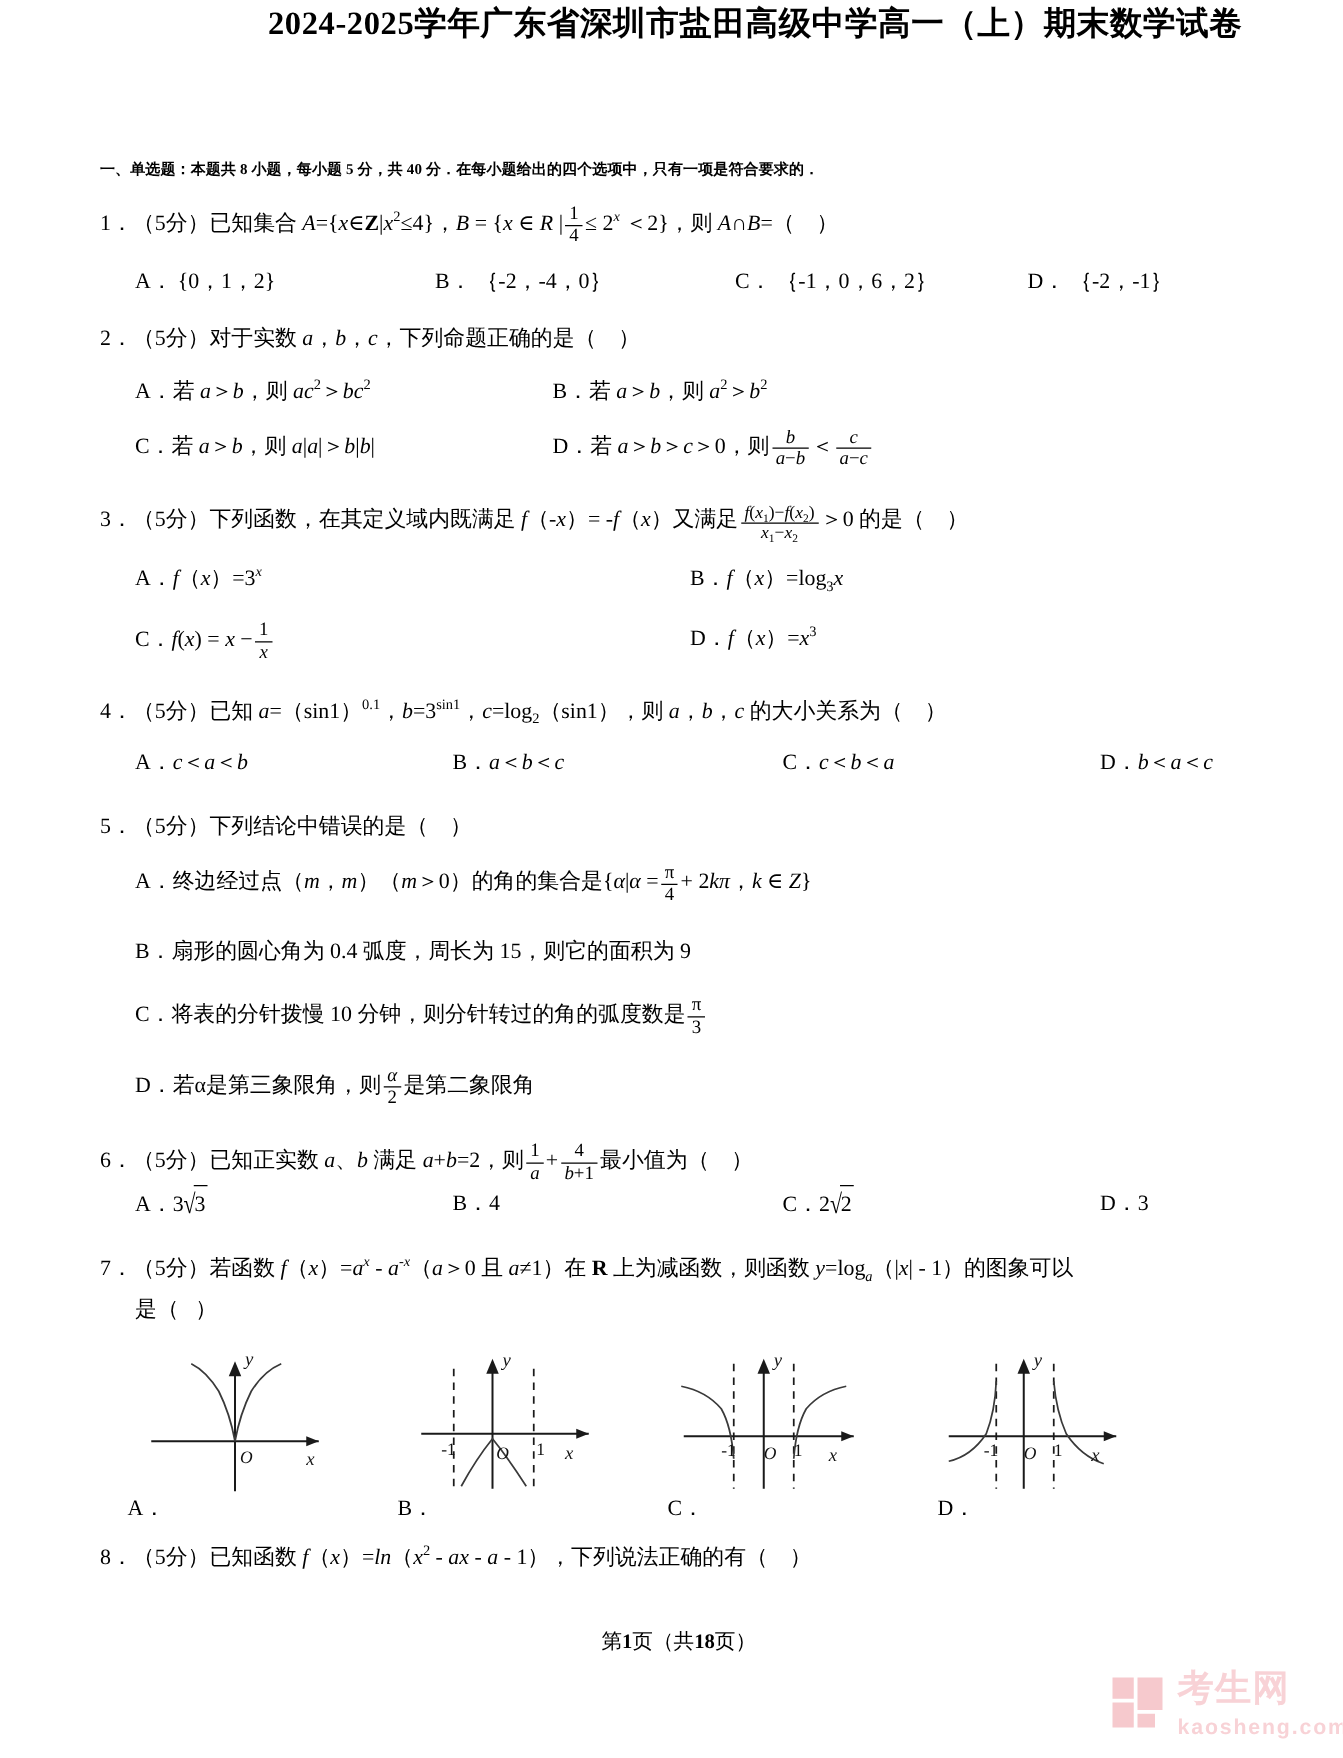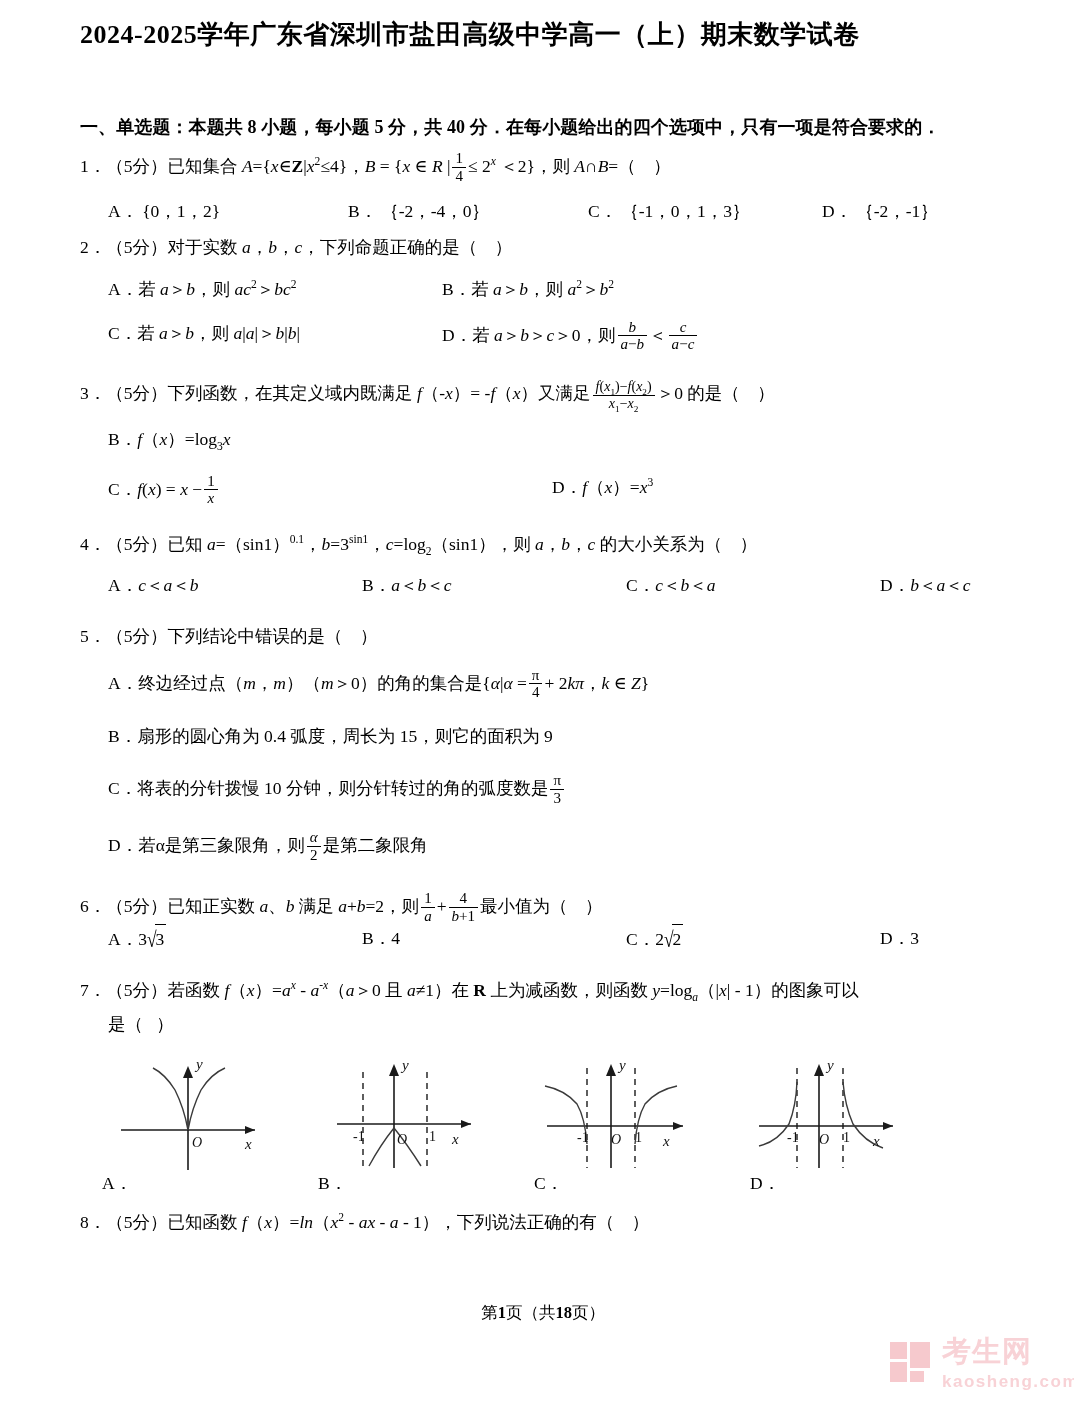--- a/index.html
+++ b/index.html
@@ -18,42 +18,42 @@
   .page {
     position: relative;
     width: 1074px;
     height: 1406px;
     box-sizing: border-box;
     padding: 0 80px;
   }
 
   
   .doc-title {
-    text-align: left;
+    text-align: right;
     font-size: 26px;
     font-weight: bold;
     letter-spacing: 0.5px;
-    padding-top: 18px;
+    padding-top: 2px;
     line-height: 1.3;
     white-space: nowrap;
   }
 
   
   .section-head {
-    margin-top: 62px;
-    font-size: 18px;
+    margin-top: 90px;
+    font-size: 12px;
     font-weight: bold;
     line-height: 1.5;
     letter-spacing: 0.1px;
     white-space: nowrap;
   }
 
   
   .q {
-    margin-top: 9px;
+    margin-top: 19px;
     font-size: 17.5px;
     line-height: 1.55;
   }
   .q-stem {
     display: block;
     white-space: nowrap;
   }
   .opts {
     margin-top: 13px;
     margin-left: 28px;
@@ -182,40 +182,41 @@
 
   <div class="doc-title">2024-2025学年广东省深圳市盐田高级中学高一（上）期末数学试卷</div>
 
   <div class="section-head">一、单选题：本题共 8 小题，每小题 5 分，共 40 分．在每小题给出的四个选项中，只有一项是符合要求的．</div>
 
   <div class="q">
     <span class="q-stem">1．（5分）已知集合 <i>A</i>={<i>x</i>∈<b class="up">Z</b>|<i>x</i><sup>2</sup>≤4}，<i>B</i> = {<i>x</i> ∈ <i>R</i> |<span class="frac"><span class="num">1</span><span class="den">4</span></span>≤ 2<sup><i>x</i></sup> ＜2}，则 <i>A</i>∩<i>B</i>=（<span class="paren-blank">&nbsp;&nbsp;&nbsp;&nbsp;</span>）</span>
     <div class="opts">
       <span class="opt w-a1"><span class="opt-lab">A．</span><span>{0，1，2}</span></span>
       <span class="opt w-a2"><span class="opt-lab">B．</span><span>｛-2，-4，0｝</span></span>
-      <span class="opt w-a3"><span class="opt-lab">C．</span><span>｛-1，0，1，3｝</span></span>
+      <span class="opt w-a3"><span class="opt-lab">C．</span><span>｛-1，0，6，2｝</span></span>
       <span class="opt"><span class="opt-lab">D．</span><span>｛-2，-1｝</span></span>
     </div>
   </div>
 
   <div class="q">
     <span class="q-stem">2．（5分）对于实数 <i>a</i>，<i>b</i>，<i>c</i>，下列命题正确的是（<span class="paren-blank">&nbsp;&nbsp;&nbsp;&nbsp;</span>）</span>
     <div class="opts">
       <span class="opt" style="width:290px">A．若 <i>a</i>＞<i>b</i>，则 <i>ac</i><sup>2</sup>＞<i>bc</i><sup>2</sup></span>
       <span class="opt">B．若 <i>a</i>＞<i>b</i>，则 <i>a</i><sup>2</sup>＞<i>b</i><sup>2</sup></span>
     </div>
     <div class="opts row2">
       <span class="opt" style="width:290px">C．若 <i>a</i>＞<i>b</i>，则 <i>a</i>|<i>a</i>|＞<i>b</i>|<i>b</i>|</span>
       <span class="opt">D．若 <i>a</i>＞<i>b</i>＞<i>c</i>＞0，则<span class="frac"><span class="num"><i>b</i></span><span class="den"><i>a</i>−<i>b</i></span></span>＜<span class="frac"><span class="num"><i>c</i></span><span class="den"><i>a</i>−<i>c</i></span></span></span>
     </div>
   </div>
 
   <div class="q" style="margin-top:26px">
     <span class="q-stem">3．（5分）下列函数，在其定义域内既满足 <i>f</i>（-<i>x</i>）= -<i>f</i>（<i>x</i>）又满足<span class="frac small"><span class="num"><i>f</i>(<i>x</i><sub>1</sub>)−<i>f</i>(<i>x</i><sub>2</sub>)</span><span class="den"><i>x</i><sub>1</sub>−<i>x</i><sub>2</sub></span></span>＞0 的是（<span class="paren-blank">&nbsp;&nbsp;&nbsp;&nbsp;</span>）</span>
     <div class="opts">
+      <span class="opt" style="width:400px">A．<i>f</i>（<i>x</i>）=3<sup><i>x</i></sup></span>
       <span class="opt">B．<i>f</i>（<i>x</i>）=log<sub>3</sub><i>x</i></span>
     </div>
     <div class="opts row2" style="margin-top:20px">
       <span class="opt" style="width:400px">C．<i>f</i>(<i>x</i>) = <i>x</i> −<span class="frac"><span class="num">1</span><span class="den"><i>x</i></span></span></span>
       <span class="opt">D．<i>f</i>（<i>x</i>）=<i>x</i><sup>3</sup></span>
     </div>
   </div>
 
   <div class="q" style="margin-top:24px">
     <span class="q-stem">4．（5分）已知 <i>a</i>=（sin1）<sup>0.1</sup>，<i>b</i>=3<sup>sin1</sup>，<i>c</i>=log<sub>2</sub>（sin1），则 <i>a</i>，<i>b</i>，<i>c</i> 的大小关系为（<span class="paren-blank">&nbsp;&nbsp;&nbsp;&nbsp;</span>）</span>

